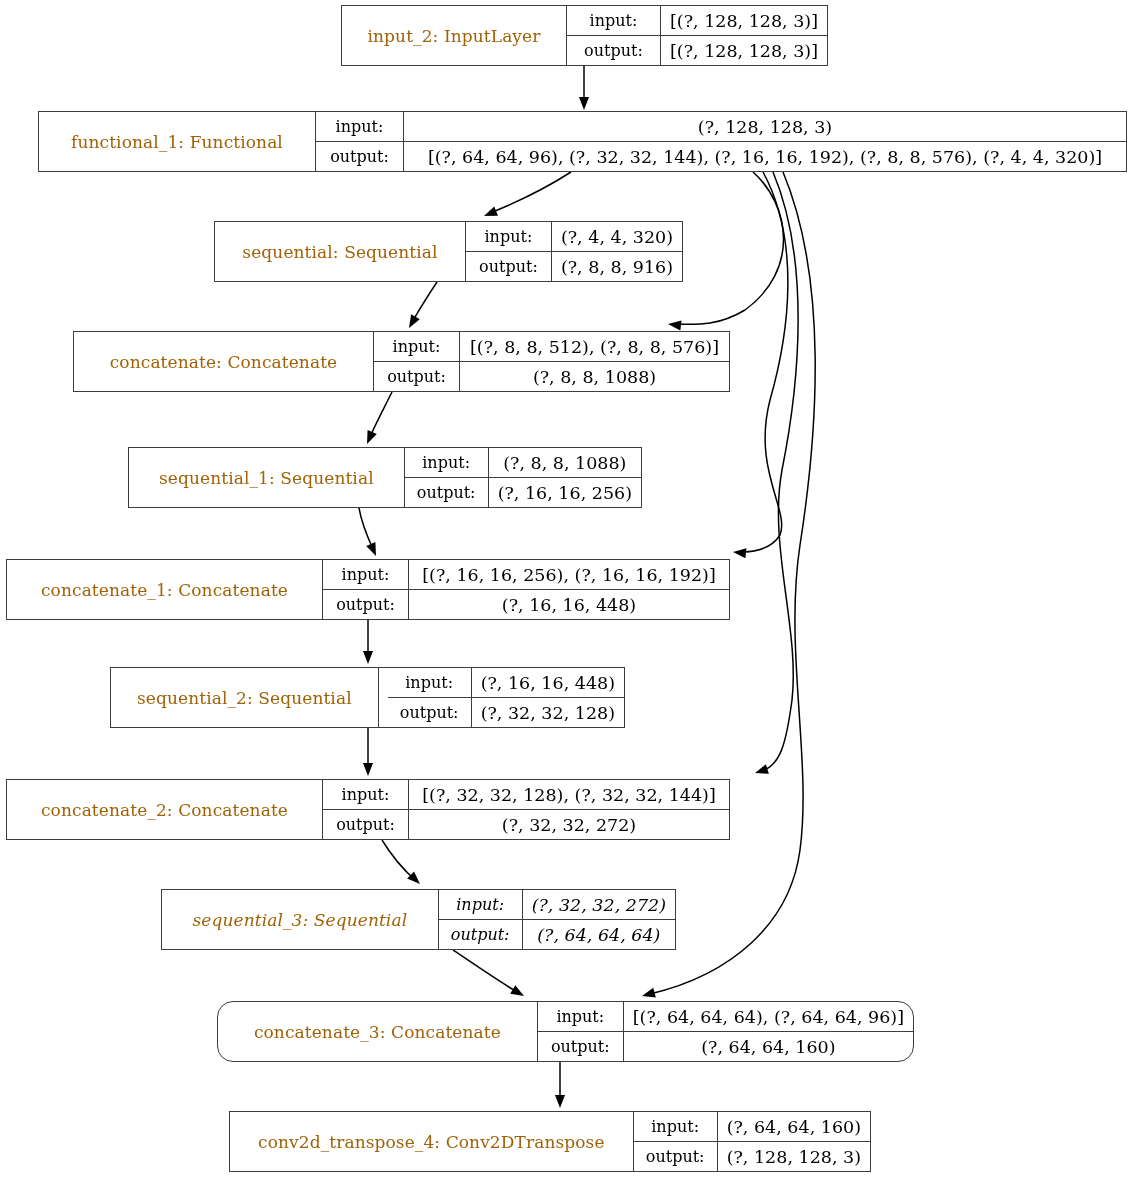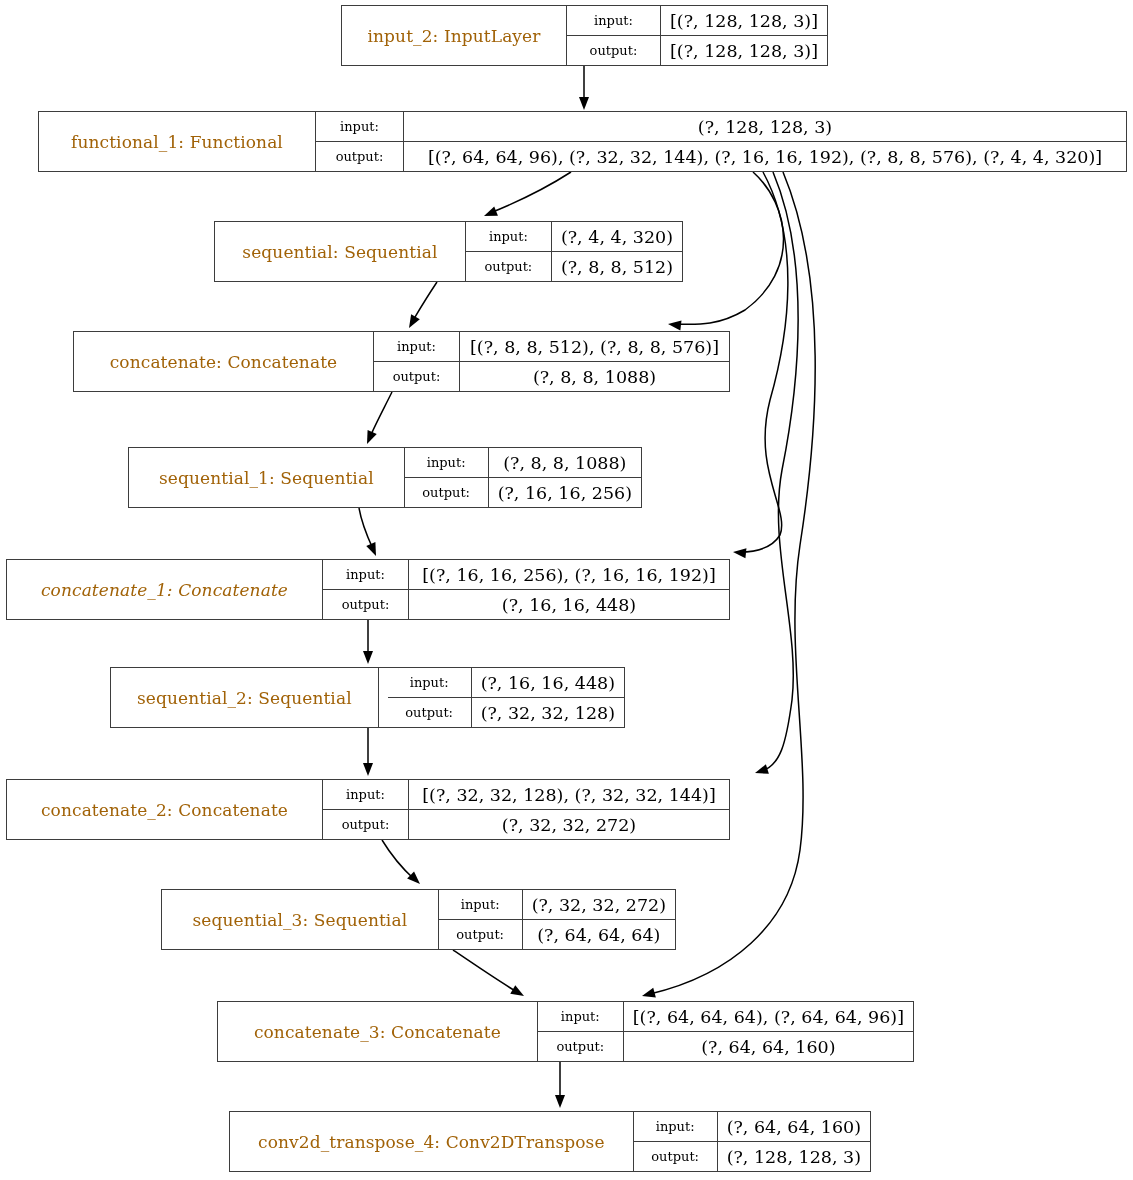--- a/index.html
+++ b/index.html
@@ -60,21 +60,21 @@
   }
   .io-row.top {
     border-bottom: 1.4px solid #3d3d3d;
   }
   .io-label {
     display: flex;
     align-items: center;
     justify-content: center;
     border-right: 1.4px solid #3d3d3d;
     white-space: nowrap;
-    font-size: 13px;
+    font-size: 16px;
     color: #000000;
     box-sizing: border-box;
   }
   .io-value {
     display: flex;
     align-items: center;
     justify-content: center;
     flex: 1 1 auto;
     white-space: nowrap;
     font-size: 17.5px;
@@ -185,21 +185,21 @@
       </div>
       <div class="node" style="left: 214px; top: 221px; width: 469px; height: 61px;">
         <div class="node-name" style="width: 246px;">sequential: Sequential</div>
         <div class="io-block">
           <div class="io-row top">
             <div class="io-label" style="width: 86px;">input:</div>
             <div class="io-value">(?, 4, 4, 320)</div>
           </div>
           <div class="io-row">
             <div class="io-label" style="width: 86px;">output:</div>
-            <div class="io-value">(?, 8, 8, 512)</div>
+            <div class="io-value">(?, 8, 8, 916)</div>
           </div>
         </div>
       </div>
       <div class="node" style="left: 73px; top: 331px; width: 657px; height: 61px;">
         <div class="node-name" style="width: 277px; text-align: right;">concatenate: Concatenate</div>
         <div class="io-block">
           <div class="io-row top">
             <div class="io-label" style="width: 86px;">input:</div>
             <div class="io-value">[(?, 8, 8, 512), (?, 8, 8, 576)]</div>
           </div>
@@ -216,21 +216,21 @@
             <div class="io-label" style="width: 84px;">input:</div>
             <div class="io-value">(?, 8, 8, 1088)</div>
           </div>
           <div class="io-row">
             <div class="io-label" style="width: 84px;">output:</div>
             <div class="io-value">(?, 16, 16, 256)</div>
           </div>
         </div>
       </div>
       <div class="node" style="left: 6px; top: 559px; width: 724px; height: 61px;">
-        <div class="node-name" style="width: 293px; font-style: italic;">concatenate_1: Concatenate</div>
+        <div class="node-name" style="width: 293px;">concatenate_1: Concatenate</div>
         <div class="io-block">
           <div class="io-row top">
             <div class="io-label" style="width: 86px;">input:</div>
             <div class="io-value">[(?, 16, 16, 256), (?, 16, 16, 192)]</div>
           </div>
           <div class="io-row">
             <div class="io-label" style="width: 86px;">output:</div>
             <div class="io-value">(?, 16, 16, 448)</div>
           </div>
         </div>
@@ -254,34 +254,34 @@
           <div class="io-row top">
             <div class="io-label" style="width: 86px;">input:</div>
             <div class="io-value">[(?, 32, 32, 128), (?, 32, 32, 144)]</div>
           </div>
           <div class="io-row">
             <div class="io-label" style="width: 86px;">output:</div>
             <div class="io-value">(?, 32, 32, 272)</div>
           </div>
         </div>
       </div>
-      <div class="node" style="left: 161px; top: 889px; width: 515px; height: 61px;">
+      <div class="node" style="left: 161px; top: 889px; width: 515px; height: 61px; font-style: italic;">
         <div class="node-name" style="width: 263px;">sequential_3: Sequential</div>
         <div class="io-block">
           <div class="io-row top">
             <div class="io-label" style="width: 84px;">input:</div>
             <div class="io-value">(?, 32, 32, 272)</div>
           </div>
           <div class="io-row">
             <div class="io-label" style="width: 84px;">output:</div>
             <div class="io-value">(?, 64, 64, 64)</div>
           </div>
         </div>
       </div>
-      <div class="node" style="left: 217px; top: 1001px; width: 697px; height: 61px;">
+      <div class="node" style="left: 217px; top: 1001px; width: 697px; height: 61px; border-radius: 16px;">
         <div class="node-name" style="width: 300px;">concatenate_3: Concatenate</div>
         <div class="io-block">
           <div class="io-row top">
             <div class="io-label" style="width: 86px;">input:</div>
             <div class="io-value">[(?, 64, 64, 64), (?, 64, 64, 96)]</div>
           </div>
           <div class="io-row">
             <div class="io-label" style="width: 86px;">output:</div>
             <div class="io-value">(?, 64, 64, 160)</div>
           </div>

